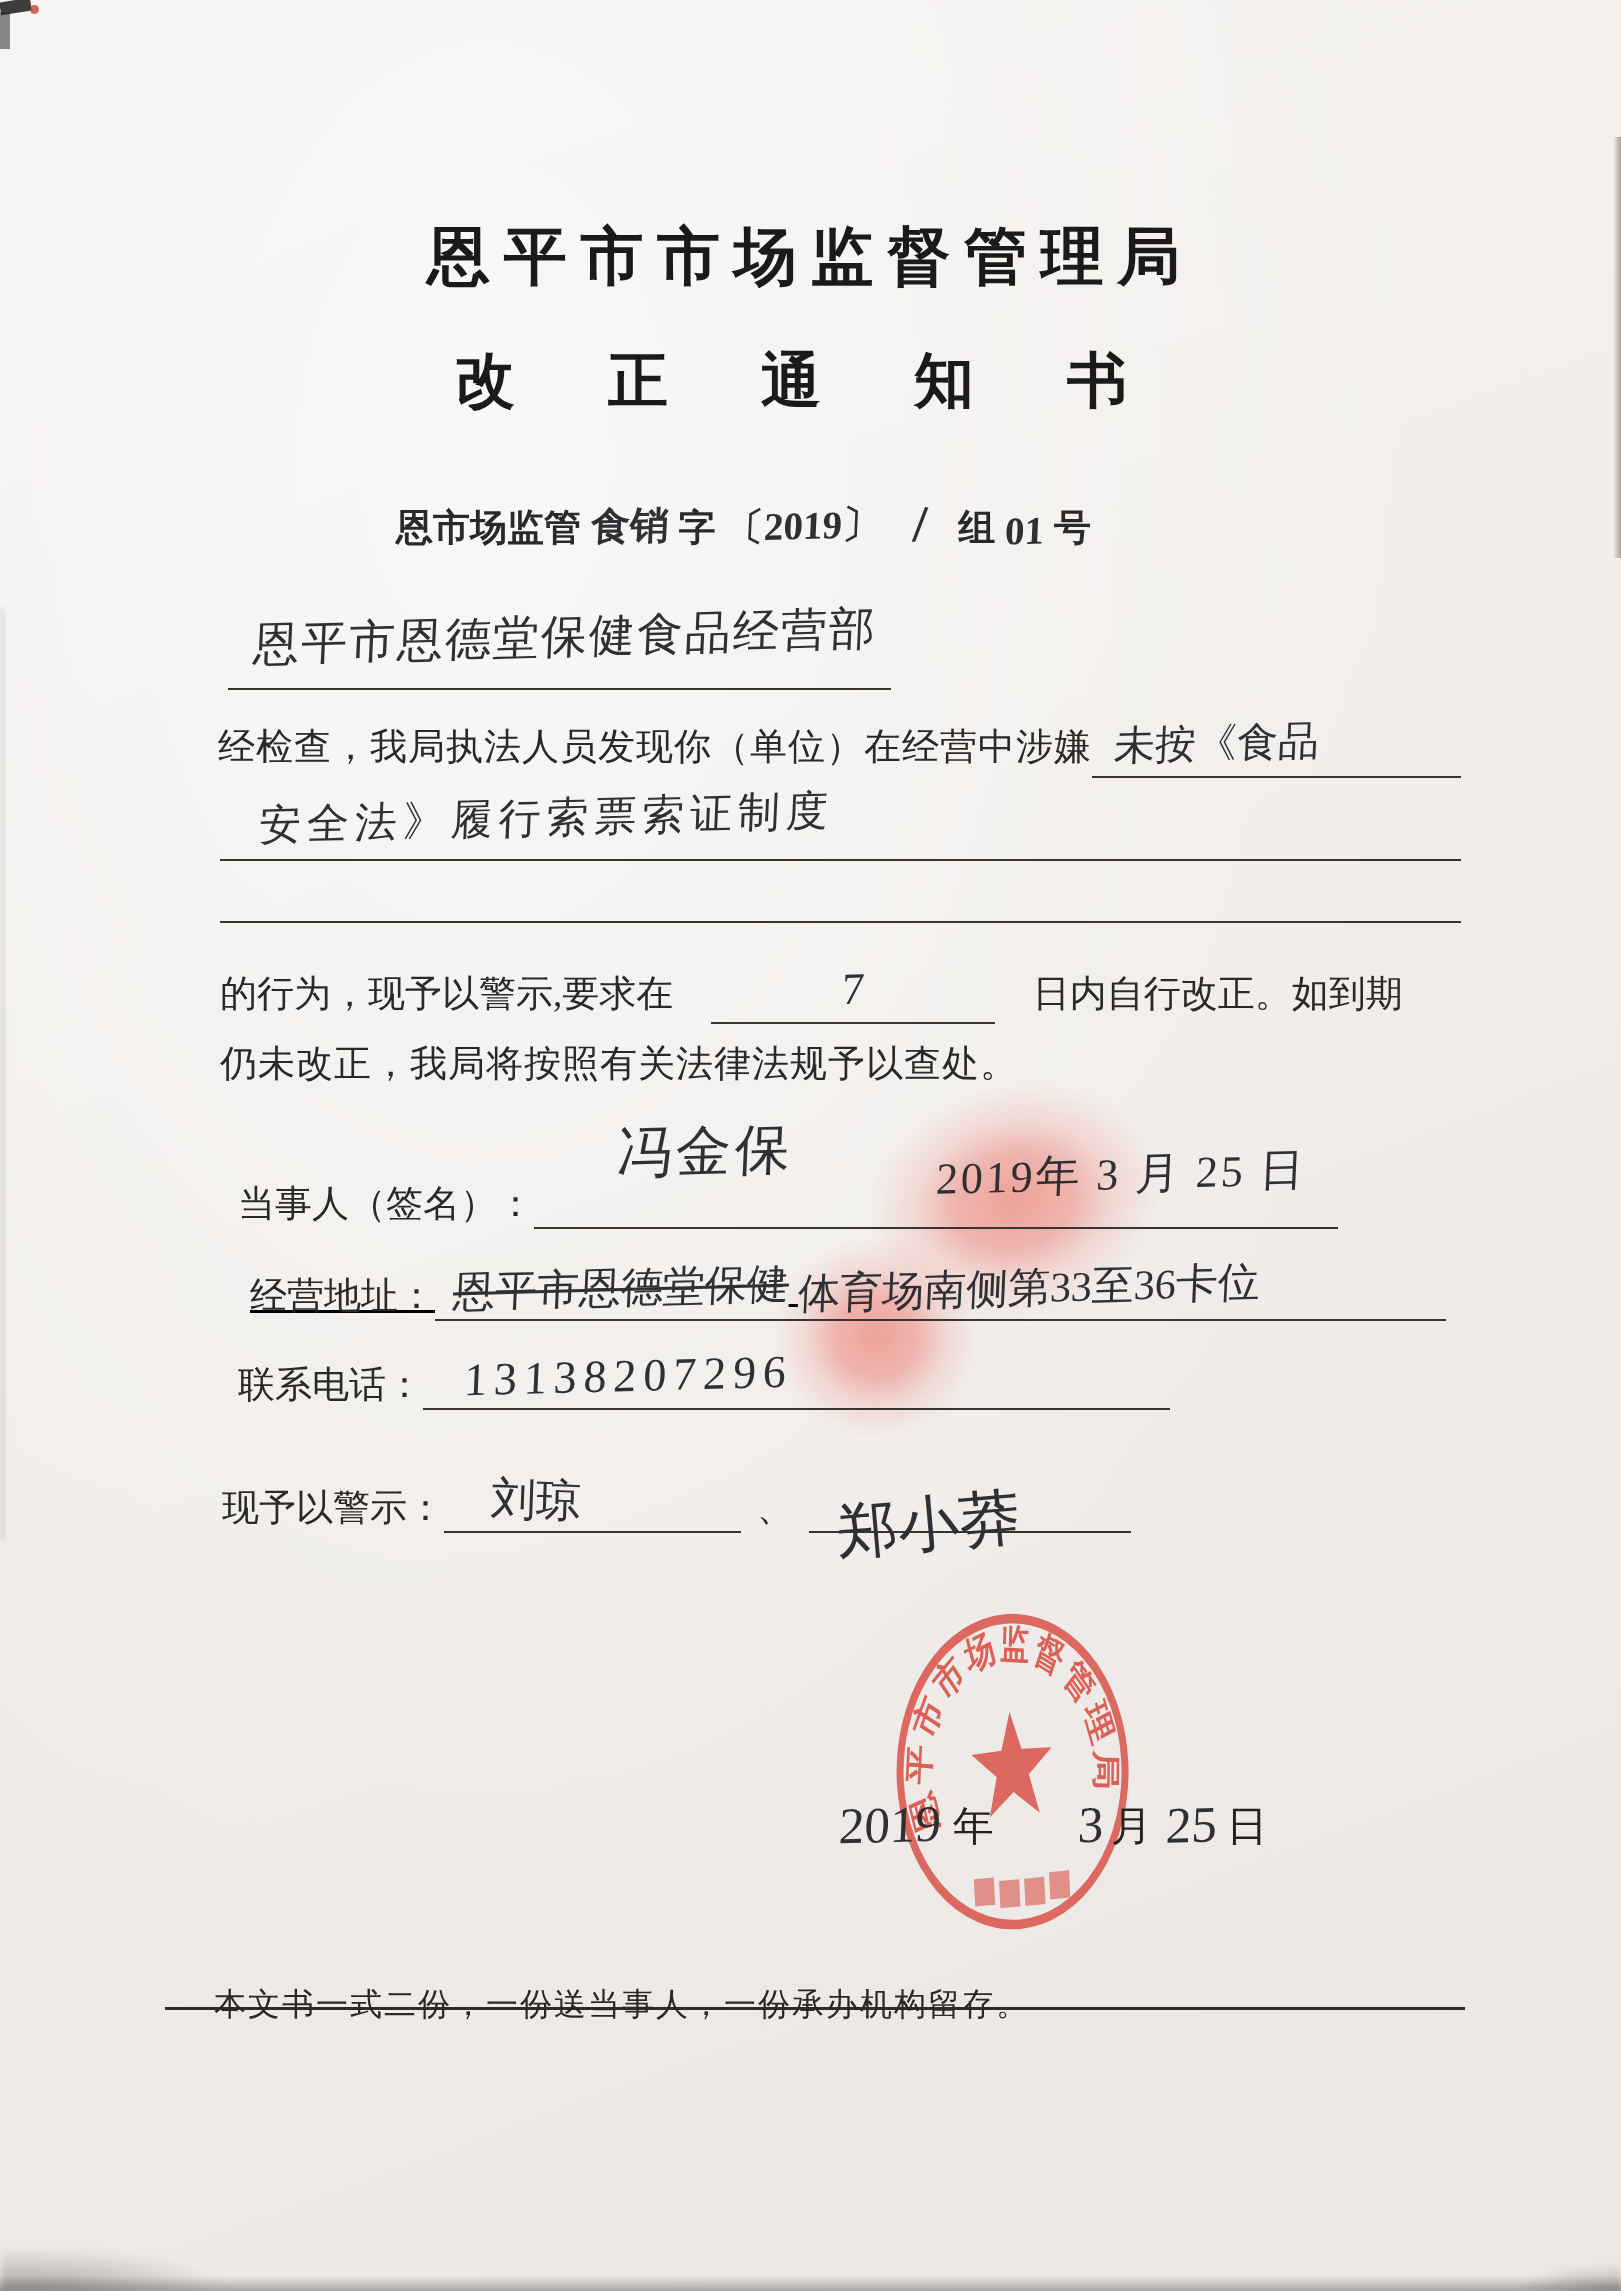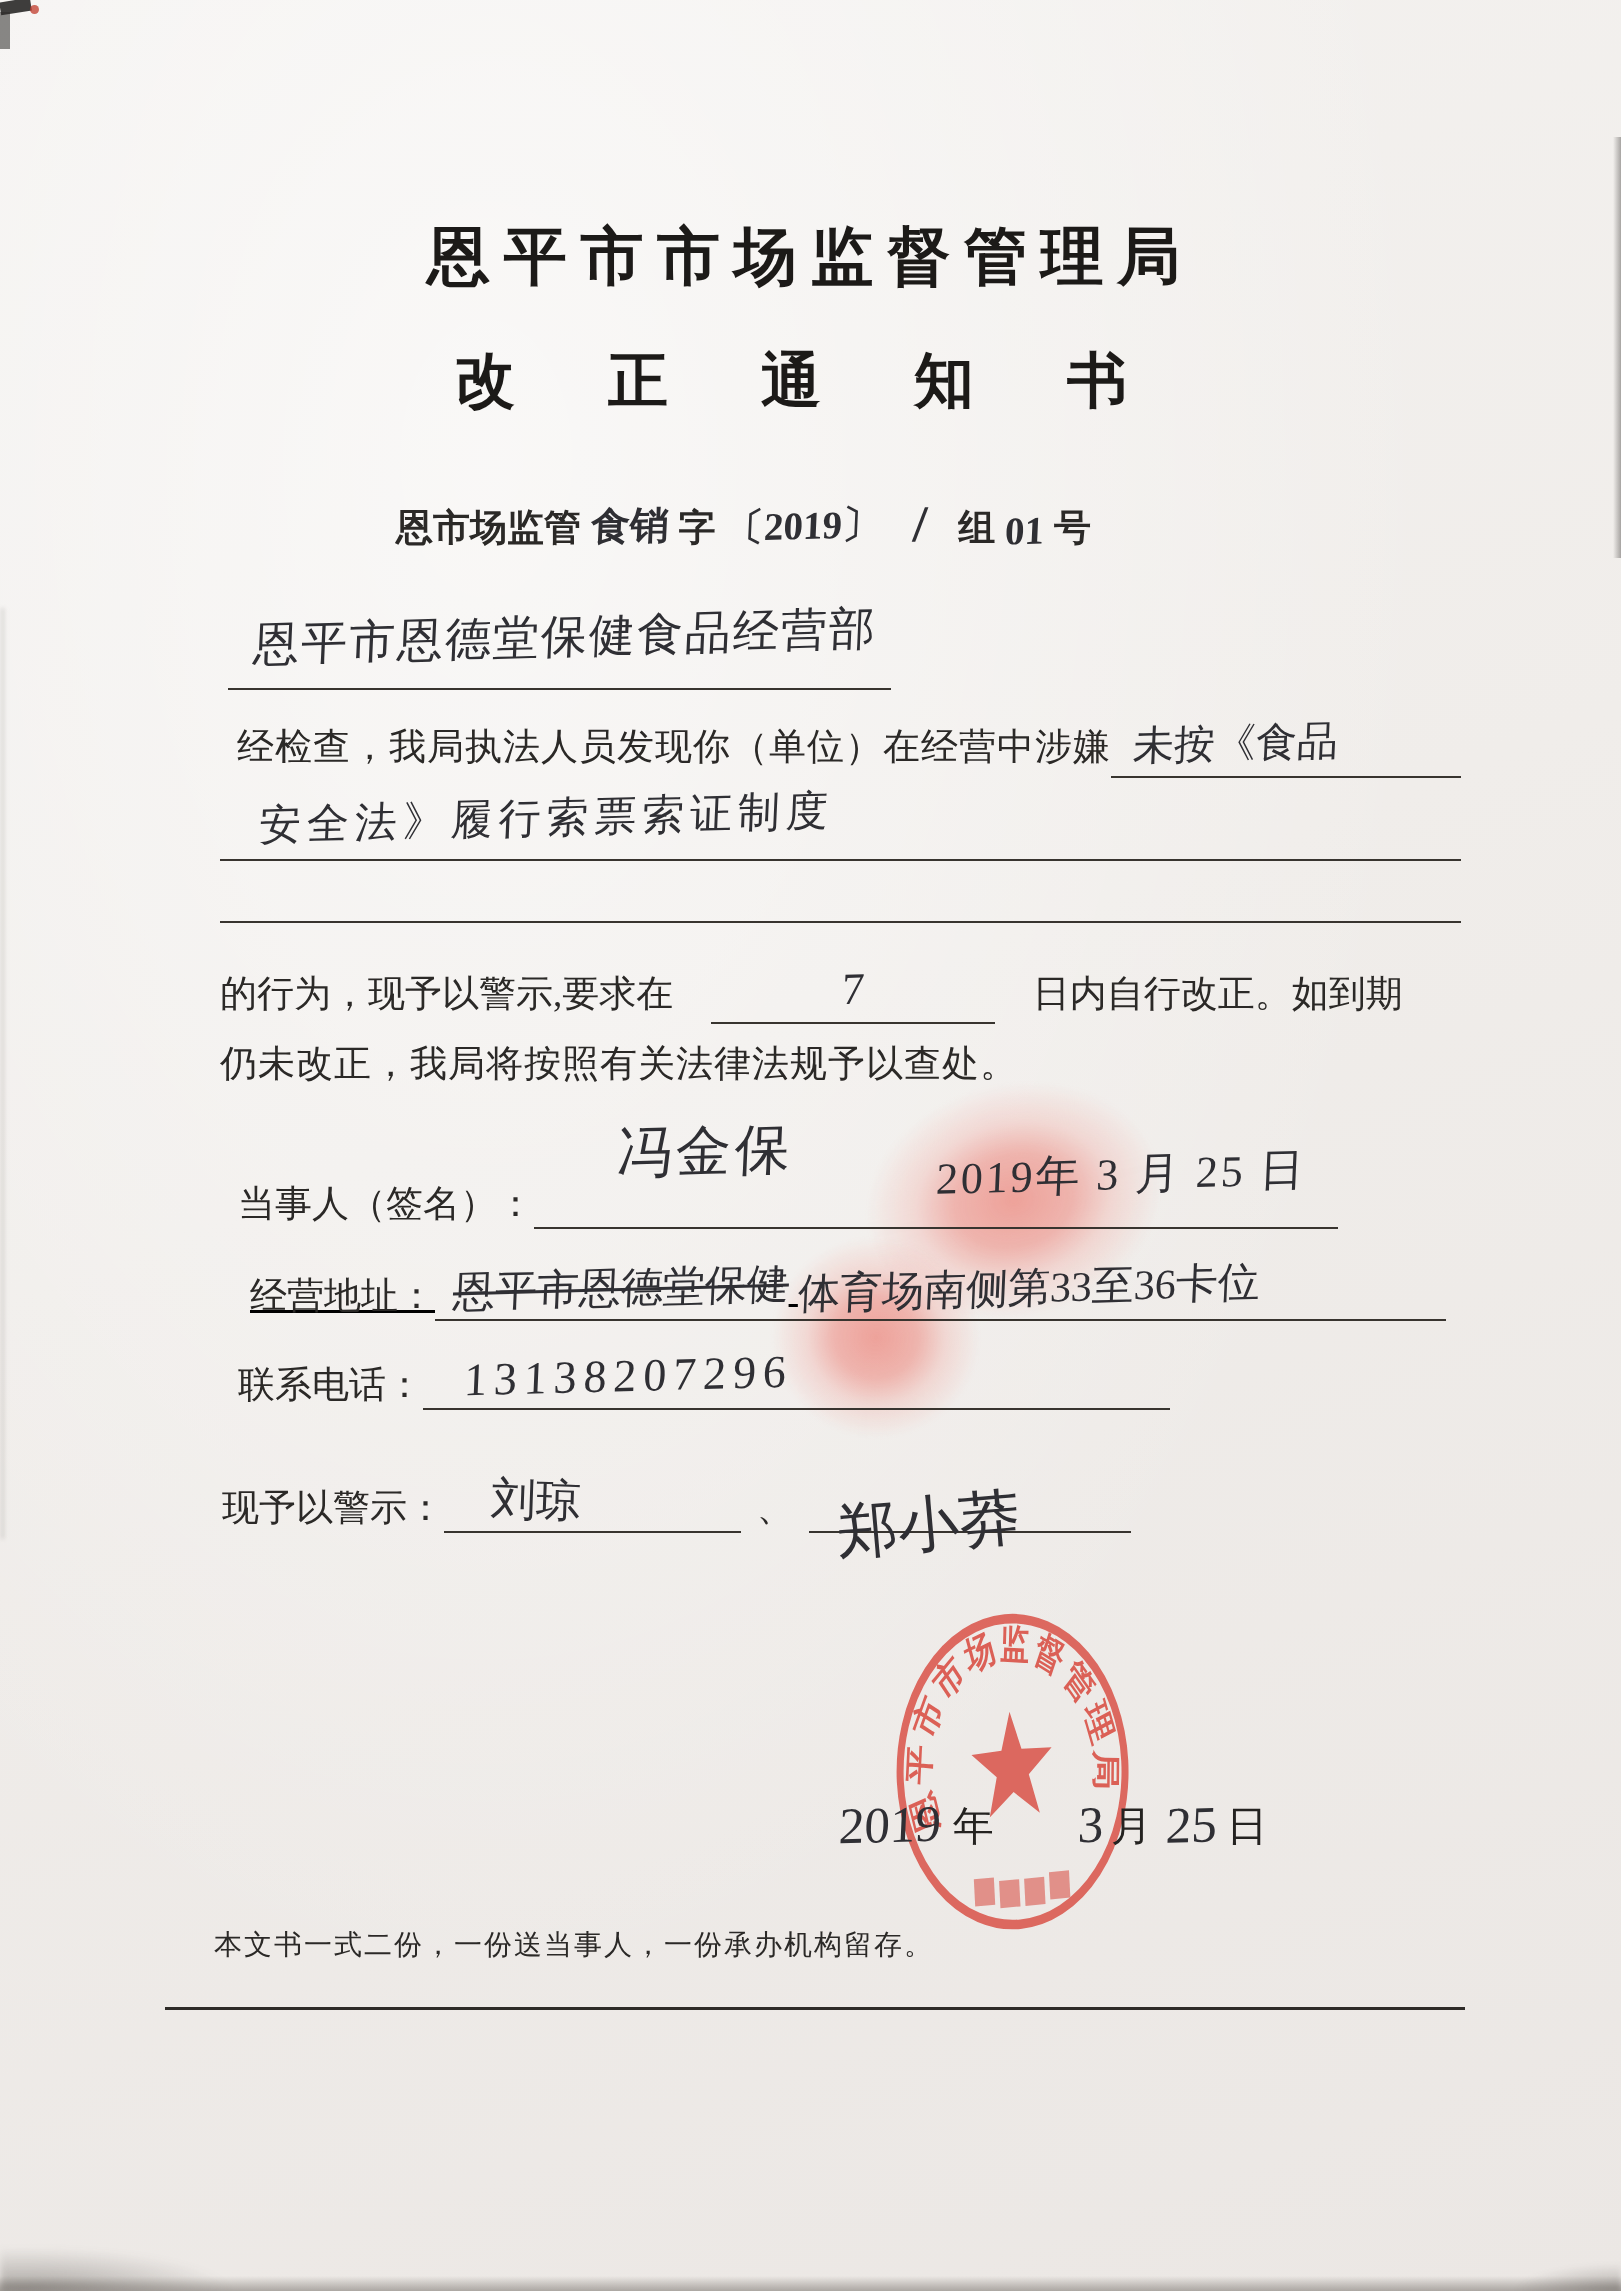--- a/index.html
+++ b/index.html
@@ -27,21 +27,21 @@
             font-size:60px;font-weight:900;letter-spacing:39px;color:#1c1a18;}
   .docno{top:495px;left:396px;font-size:37px;display:flex;align-items:flex-end;gap:9.8px;font-weight:bold;}
   .docno .hand{font-size:39px;}
 
   
   .recipient-line{top:688px;left:228px;width:663px;border-bottom:2px solid #38342f;height:0;}
   .recipient{top:606px;left:253px;font-size:46px;letter-spacing:2px;}
 
   
   .bodyline1{top:712px;left:218px;width:1243px;font-size:37px;line-height:63px;}
-  .bodyline1 .lead{white-space:nowrap;letter-spacing:1px;margin-left:19px;}
+  .bodyline1 .lead{white-space:nowrap;letter-spacing:1px;}
   .bodyline1 .useg{flex:1;padding-left:21.6px;}
   .bodyline1 .hand{font-size:41px;}
   .vio2{top:790px;left:220px;width:1241px;border-bottom:2px solid #38342f;
         font-size:42px;height:71px;letter-spacing:5.9px;padding-left:39px;box-sizing:border-box;}
   .vio3{top:921px;left:220px;width:1241px;border-bottom:2px solid #38342f;height:0;}
   .p2l1{top:959px;left:220px;width:1241px;font-size:37px;line-height:61px;gap:24px;}
   .p2l1 .useg{width:284px;text-align:center;margin:0 13.7px;}
   .p2l1 .hand{font-size:45px;}
   .p2l2{top:1039px;left:220px;font-size:37px;letter-spacing:1px;}
 
@@ -80,21 +80,21 @@
   
   .issue-date{top:1796px;left:839px;display:flex;align-items:flex-end;z-index:3;}
   .issue-date .hand{font-size:51px;}
   .issue-date .printed{font-size:41px;color:#242220;}
   .gap-s{margin:0 9.8px;}
   .gap-l{margin-left:11.8px;margin-right:84px;}
   .gap-m{margin-left:7.8px;margin-right:13.7px;}
 
   
   .footer-rule{top:2007px;left:165px;width:1300px;border-top:3.9px solid #2e2b28;height:0;}
-  .footer-text{top:1926px;left:214px;font-size:28px;letter-spacing:2px;color:#2b2927;}
+  .footer-text{top:1983px;left:214px;font-size:32px;letter-spacing:2px;color:#2b2927;}
 
   
   .art{position:absolute;z-index:10;pointer-events:none;}
   .tl-a{left:0;top:0;width:31px;height:12.7px;background:#1d1c1b;opacity:.85;transform:rotate(-9deg);}
   .tl-b{left:0;top:11.8px;width:9.8px;height:37px;background:#2c2a28;opacity:.55;}
   .tl-dot{left:30px;top:4.9px;width:8.8px;height:8.8px;border-radius:50%;background:#c0392b;opacity:.75;}
   .r-strip{right:0;top:137px;width:7.8px;height:421px;
            background:linear-gradient(to left,rgba(55,52,50,.40),rgba(55,52,50,0));}
   .b-strip{left:0;bottom:0;width:100%;height:15.7px;
            background:linear-gradient(to top,rgba(82,76,70,.45),rgba(82,76,70,0));}

